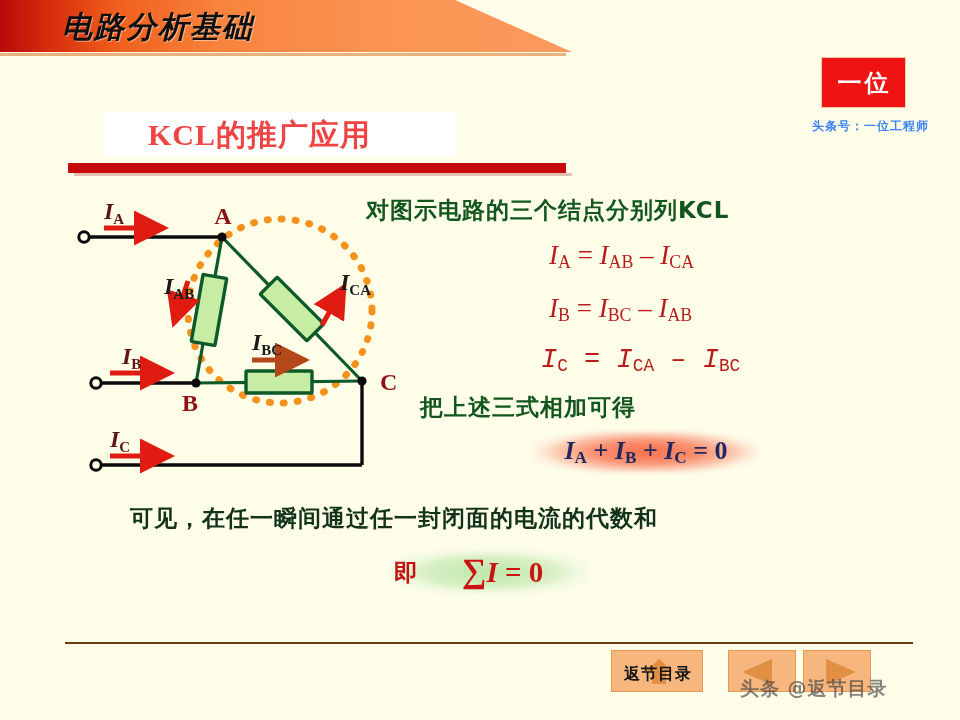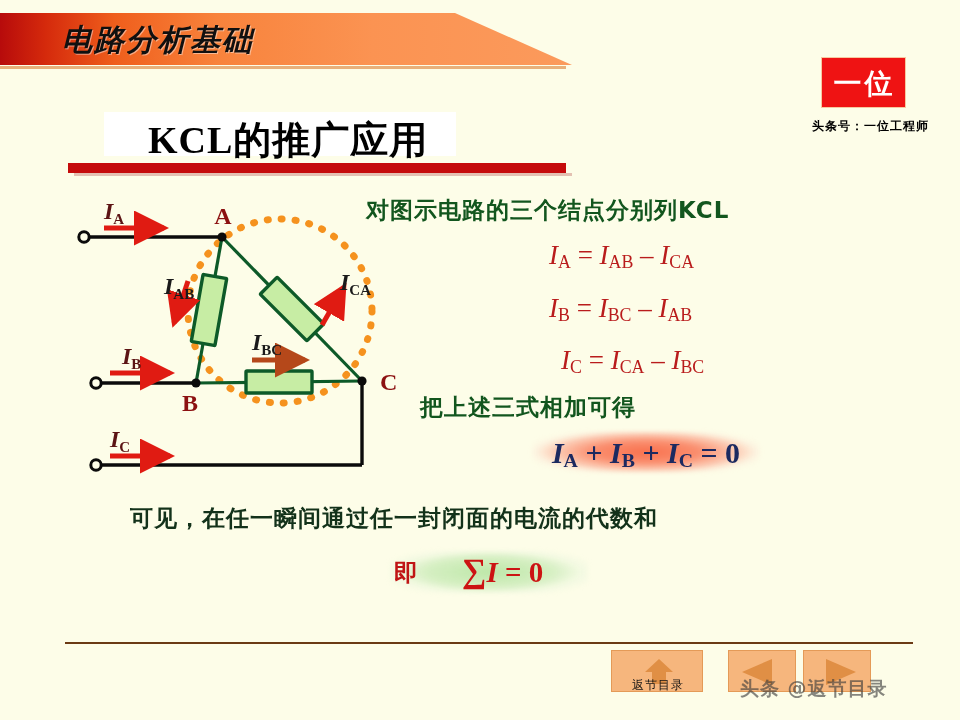--- a/index.html
+++ b/index.html
@@ -16,21 +16,21 @@
     position: absolute;
     left: 0; top: 0;
     width: 960px; height: 720px;
     background: #fdfde8;
     overflow: hidden;
   }
 
   
   .banner-wrap {
     position: absolute;
-    left: 0; top: 13px;
+    left: 0; top: 0;
     width: 580px; height: 56px;
   }
   .banner-shape {
     position: absolute;
     left: 0; top: 0;
     width: 580px; height: 56px;
   }
   .banner-title {
     position: absolute;
     left: 62px; top: 7px;
@@ -60,51 +60,51 @@
     box-sizing: border-box;
   }
   .logo-text {
     position: absolute;
     left: 0; top: 0;
     width: 85px; height: 51px;
     line-height: 51px;
     text-align: center;
     color: #ffffff;
     font-family: "Liberation Serif", "DejaVu Serif", serif;
-    font-size: 28px;
+    font-size: 24px;
     font-weight: bold;
     letter-spacing: 3px;
   }
   .logo-caption {
     position: absolute;
     left: 783px; top: 118px;
     width: 175px;
     text-align: center;
     font-family: "DejaVu Sans", sans-serif;
     font-size: 12px;
     font-weight: bold;
-    color: #000000;
+    color: #3b82f6;
     letter-spacing: 1px;
     white-space: nowrap;
   }
 
   
   .title-plate {
     position: absolute;
     left: 104px; top: 112px;
     width: 352px; height: 44px;
     background: #ffffff;
   }
   .title-text {
     position: absolute;
     left: 148px; top: 115px;
     font-family: "Liberation Serif", "DejaVu Serif", serif;
-    font-size: 38px;
-    font-weight: bold;
-    color: #000000;
+    font-size: 30px;
+    font-weight: bold;
+    color: #ef4444;
     letter-spacing: 1px;
     white-space: nowrap;
   }
   .title-rule {
     position: absolute;
     left: 68px; top: 163px;
     width: 498px; height: 10px;
     background: #c50b0b;
   }
   .title-rule-shadow {
@@ -149,21 +149,21 @@
   }
   .eq i { font-style: italic; }
   .eq sub {
     font-size: 0.66em;
     font-style: normal;
     vertical-align: -0.22em;
     letter-spacing: 0;
   }
   .eq-1 { left: 549px; top: 240px; }
   .eq-2 { left: 549px; top: 293px; text-align: right; }
-  .eq-3 { left: 561px; top: 345px; }
+  .eq-3 { left: 541px; top: 345px; font-family: Liberation Mono, monospace; }
 
   
   .sum-eq-wrap {
     position: absolute;
     left: 532px; top: 432px;
     width: 228px; height: 40px;
   }
   .sum-glow {
     position: absolute;
     left: 0; top: 0;
@@ -173,21 +173,21 @@
                 #f9714e 0%, #fa8e6e 42%, rgba(251,170,145,0.65) 70%,
                 rgba(253,220,205,0.25) 88%, rgba(253,253,232,0) 100%);
     filter: blur(2px);
   }
   .sum-eq {
     position: absolute;
     left: 0; top: 4px;
     width: 228px;
     text-align: center;
     font-family: "Liberation Serif", "DejaVu Serif", serif;
-    font-size: 30px;
+    font-size: 26px;
     font-weight: bold;
     color: #1c2a60;
     white-space: nowrap;
   }
   .sum-eq i { font-style: italic; }
   .sum-eq sub { font-size: 0.66em; font-style: normal; vertical-align: -0.22em; }
 
   
   .conclusion {
     position: absolute;
@@ -255,25 +255,24 @@
   .nav-home { left: 611px; width: 92px; }
   .nav-prev { left: 728px; width: 68px; }
   .nav-next { left: 803px; width: 68px; }
   .nav-home-label {
     position: absolute;
     left: 0; top: 0;
     width: 92px; height: 42px;
     line-height: 46px;
     text-align: center;
     font-family: "DejaVu Sans", sans-serif;
-    font-size: 12px;
-    font-weight: normal;
+    font-size: 16px;
+    font-weight: bold;
     color: #141414;
     letter-spacing: 1px;
-    margin-top: 11px;
   }
   .house {
     position: absolute;
     left: 32px; top: 5px;
     width: 30px; height: 30px;
   }
   .tri {
     position: absolute;
     top: 8px;
     width: 0; height: 0;

